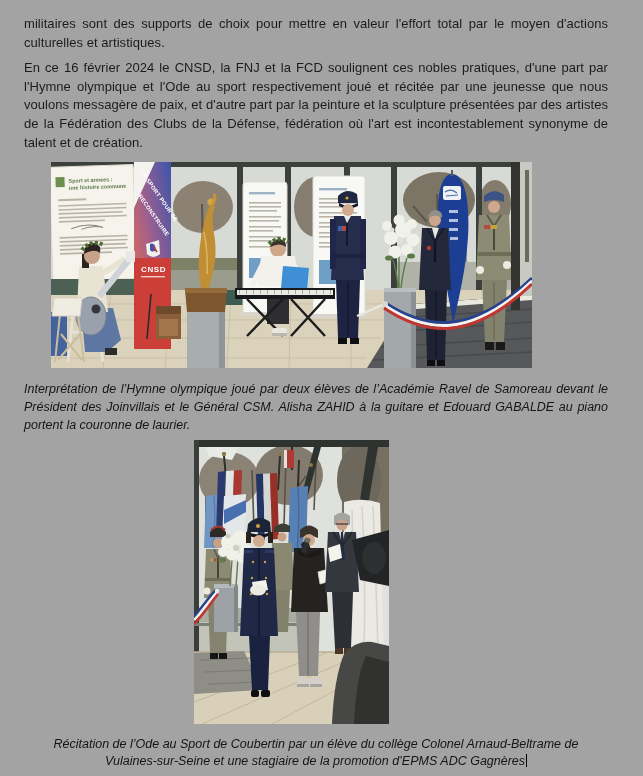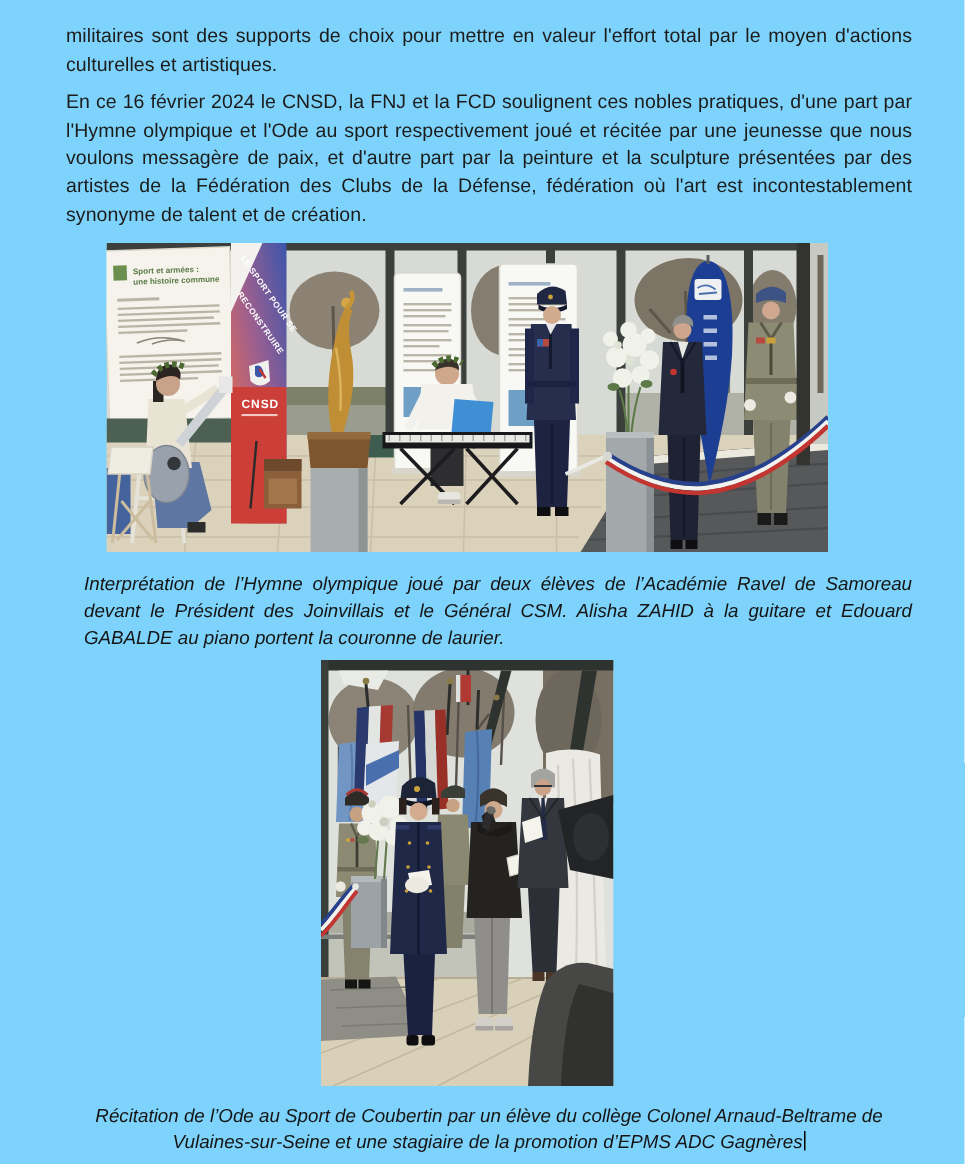--- a/index.html
+++ b/index.html
@@ -1,22 +1,22 @@
 <!DOCTYPE html>
 <html><head>
 <meta charset="utf-8">
 <style>
   html,body{margin:0;padding:0;background:#ffffff;}
   body{width:643px;height:776px;font-family:"Liberation Sans",sans-serif;color:#1c1c1c;overflow:hidden;}
-  .page{position:relative;width:643px;height:776px;padding:15px 35px 0 44px;box-sizing:border-box;background:#7dd3fc;}
+  .page{position:relative;width:643px;height:776px;padding:15px 35px 0 24px;box-sizing:border-box;background:#a3a3a3;}
   .body-text{font-size:13px;line-height:18.6px;text-align:justify;margin:0 0 7px 0;letter-spacing:0.05px;}
   .photo1{display:block;width:481px;height:206px;margin:10px 0 0 27px;}
   .photo2{display:block;width:195px;height:284px;margin:5px 0 0 170px;}
   .caption{font-style:italic;font-size:12.5px;line-height:17.8px;color:#151515;}
-  .caption-1{text-align:justify;margin:13px 0 0 12px;}
+  .caption-1{text-align:justify;margin:13px 0 0 0;}
   .caption-2{text-align:center;margin:12px 4px 12px 4px;}
   .cursor{display:inline-block;width:1px;height:13px;background:#000;vertical-align:-2px;margin-left:1px;}
   svg{shape-rendering:auto;}
 </style>
 </head>
 <body>
 
 <div class="page">
 
   <p class="body-text">militaires sont des supports de choix pour mettre en valeur l'effort total par le moyen d'actions culturelles et artistiques.</p>

